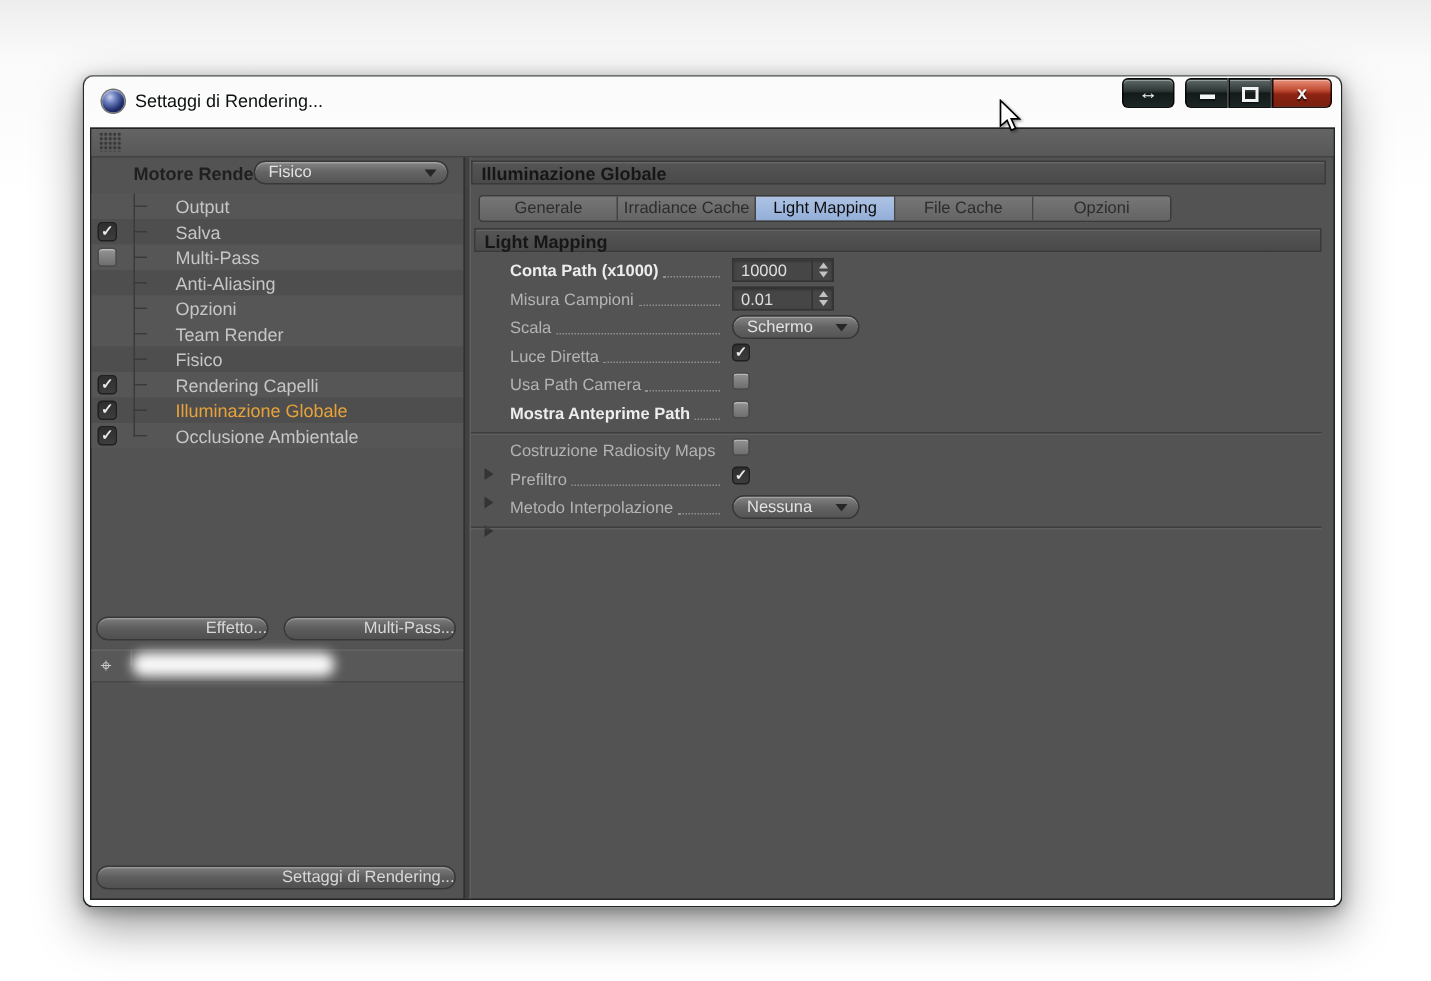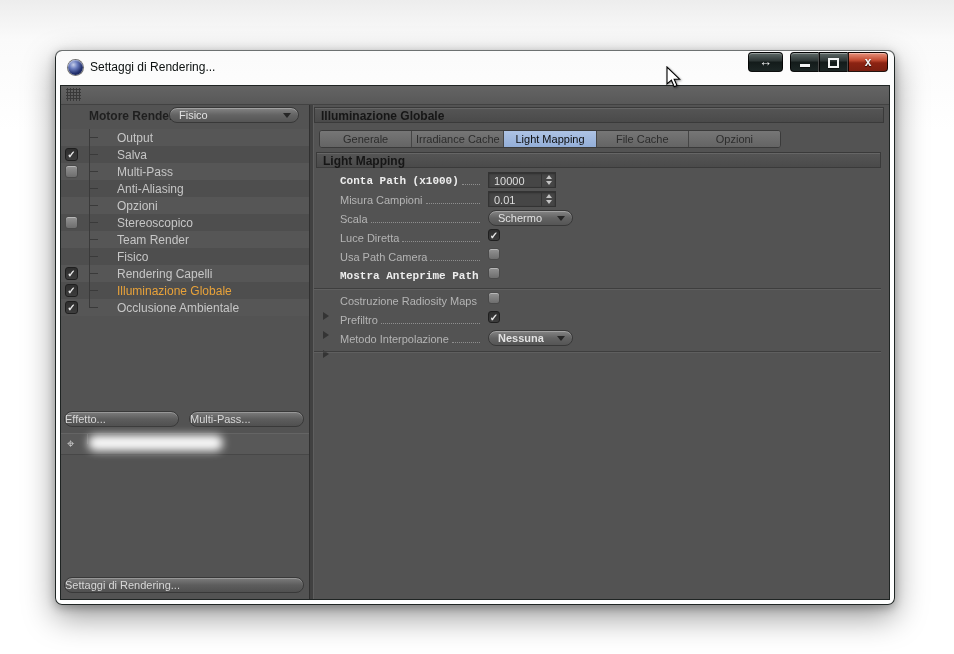--- a/index.html
+++ b/index.html
@@ -71,21 +71,21 @@
   
   .dd{
     height:16px;box-sizing:border-box;display:flex;align-items:center;border-radius:8px;
     background:linear-gradient(180deg,#858585 0%,#636363 50%,#555555 100%);
     border:1px solid #383838;box-shadow:inset 0 1px 0 rgba(255,255,255,.25);
     color:#e2e2e2;font-size:11px;cursor:default;
   }
   .dd .dd-label{flex:1;padding-left:9px;white-space:nowrap;overflow:hidden;}
   .dd .dd-arrow{width:0;height:0;border-left:4px solid transparent;border-right:4px solid transparent;border-top:5px solid #262626;margin-right:7px;}
   .pill{
-    height:16px;box-sizing:border-box;border-radius:8px;text-align:left;line-height:15px;
+    height:16px;box-sizing:border-box;border-radius:8px;text-align:right;line-height:15px;
     background:linear-gradient(180deg,#7d7d7d 0%,#5d5d5d 50%,#505050 100%);
     border:1px solid #393939;box-shadow:inset 0 1px 0 rgba(255,255,255,.22);
     color:#d8d8d8;font-size:11px;
   }
   .cb{width:13px;height:13px;box-sizing:border-box;border-radius:3px;}
   .cb.checked{background:linear-gradient(180deg,#2e2e2e,#3d3d3d);border:1px solid #1f1f1f;color:#eaeaea;font-size:10px;line-height:11px;text-align:center;font-weight:bold;}
   .cb.unchecked{background:linear-gradient(180deg,#939393,#6e6e6e);border:1px solid #4a4a4a;box-shadow:inset 0 1px 0 rgba(255,255,255,.35);}
   .spin{
     width:68px;height:16px;box-sizing:border-box;display:flex;background:#464646;
     border:1px solid #333;box-shadow:inset 0 1px 2px rgba(0,0,0,.35);
@@ -137,21 +137,21 @@
   .tab.active{background:linear-gradient(180deg,#aec3e4,#93aed8);color:#0c0c0c;}
   .rows{position:absolute;left:0;top:66px;right:8px;}
   .attr-row{position:relative;height:19px;padding-left:9px;box-sizing:border-box;}
   .lblwrap{display:flex;width:163px;align-items:flex-end;padding-top:2px;height:15px;}
   .arrow-box{width:19px;flex:none;position:relative;}
   .arrow-box.show::before{
     content:"";position:absolute;left:2px;top:4px;width:0;height:0;
     border-top:4px solid transparent;border-bottom:4px solid transparent;border-left:6px solid #343434;
   }
   .attr-label{font-size:11px;color:#b4b4b4;white-space:nowrap;line-height:13px;}
-  .attr-label.bold{color:#ededed;font-weight:bold;font-family:Liberation Mono, monospace;}
+  .attr-label.bold{color:#ededed;font-weight:bold;}
   .leader{flex:1;min-width:0;border-bottom:1px dotted #8f8f8f;margin:0 4px 3px 3px;height:1px;}
   .ctrl{position:absolute;left:176px;top:1px;display:flex;align-items:center;}
   .sep{height:6px;position:relative;}
   .sep::before{content:"";position:absolute;left:2px;right:0;top:3px;border-top:1px solid #3e3e3e;border-bottom:1px solid rgba(255,255,255,.07);}
 
   
   .cursor{position:absolute;left:666px;top:66px;width:18px;height:24px;pointer-events:none;filter:drop-shadow(1px 1px 1px rgba(0,0,0,.45));}
 </style>
 </head>
 <body>
@@ -206,26 +206,20 @@
           </div>
           <div class="tree-row shade-b">
             <div class="tree-vline"></div>
             <div class="tree-hline"></div>
             <div class="tree-label">Anti-Aliasing</div>
           </div>
           <div class="tree-row shade-a">
             <div class="tree-vline"></div>
             <div class="tree-hline"></div>
             <div class="tree-label">Opzioni</div>
-          </div>
-          <div class="tree-row shade-b">
-            <div class="cb unchecked"></div>
-            <div class="tree-vline"></div>
-            <div class="tree-hline"></div>
-            <div class="tree-label">Stereoscopico</div>
           </div>
           <div class="tree-row shade-a">
             <div class="tree-vline"></div>
             <div class="tree-hline"></div>
             <div class="tree-label">Team Render</div>
           </div>
           <div class="tree-row shade-b">
             <div class="tree-vline"></div>
             <div class="tree-hline"></div>
             <div class="tree-label">Fisico</div>
@@ -371,21 +365,21 @@
               <div class="cb checked" style="width: 12px; height: 12px;">✓</div>
             </div>
           </div>
           <div class="attr-row">
             <div class="lblwrap">
               <div class="arrow-box show"></div>
               <div class="attr-label">Metodo Interpolazione</div>
               <div class="leader"></div>
             </div>
             <div class="ctrl">
-              <div class="dd" style="width: 85px; font-weight: bold;">
+              <div class="dd" style="width: 85px;">
                 <div class="dd-label">Nessuna</div>
                 <div class="dd-arrow"></div>
               </div>
             </div>
           </div>
           <div class="sep"></div>
         </div>
     </div>
   </div>
 </div>

